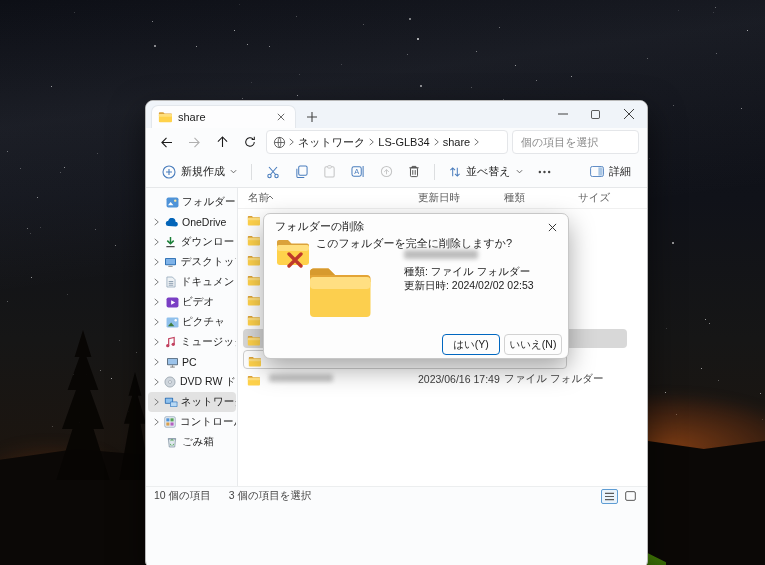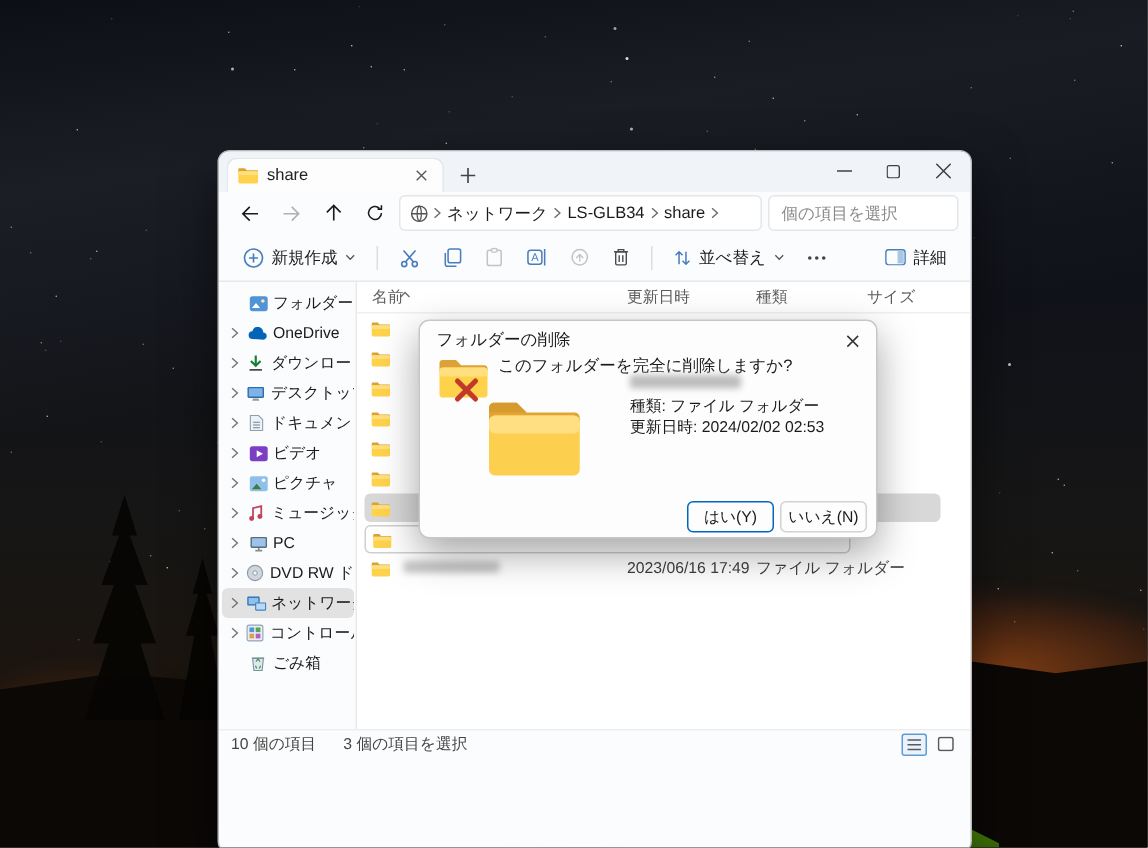--- a/index.html
+++ b/index.html
@@ -72,21 +72,21 @@
   .row.hov{border:1px solid #cfcfcf;width:322px;height:17px;}
   .cell-date{position:absolute;left:175px;font-size:10.5px;color:#3f3f3f;white-space:nowrap;}
   .cell-type{position:absolute;left:261px;font-size:10.5px;color:#3f3f3f;white-space:nowrap;}
   .redact{position:absolute;left:26px;top:5px;width:64px;height:8px;background:#c9c9c9;filter:blur(2px);border-radius:2px;}
   .statusbar{height:18px;display:flex;align-items:center;padding:0 8px;gap:18px;background:#fbfcfd;border-top:1px solid #eceeef;}
   .statusbar span{font-size:10.5px;color:#444;}
   .viewtoggles{margin-left:auto;display:flex;gap:4px;align-items:center;}
   .vt{width:15px;height:13px;border-radius:2px;display:flex;align-items:center;justify-content:center;border:1px solid transparent;}
   .vt.active{border-color:#5e9cd3;background:#eaf3fb;}
   
-  .dialog{position:absolute;left:133px;top:112px;width:306px;height:146px;background:#fdfdfd;
+  .dialog{position:absolute;left:117px;top:112px;width:306px;height:146px;background:#fdfdfd;
     border:1px solid #c7c7c7;border-radius:7px;box-shadow:0 10px 26px rgba(0,0,0,.35);box-sizing:border-box;}
   .dlg-title{position:absolute;left:11px;top:5px;font-size:11px;color:#1a1a1a;}
   .dlg-close{position:absolute;right:8px;top:5px;width:16px;height:16px;display:flex;align-items:center;justify-content:center;color:#333;}
   .dlg-msg{position:absolute;left:52px;top:22px;font-size:11px;color:#1a1a1a;}
   .dlg-delico{position:absolute;left:11px;top:22px;}
   .dlg-folder{position:absolute;left:44px;top:50px;}
   .dlg-detail{position:absolute;left:140px;top:36px;font-size:10.5px;color:#1a1a1a;line-height:14px;}
   .dlg-redact{width:74px;height:9px;background:#bdbdbd;filter:blur(2px);border-radius:2px;margin-bottom:5px;}
   .dlg-btn{position:absolute;top:120px;height:19px;width:56px;background:#fdfdfd;border:1px solid #d2d2d2;
     border-radius:4px;font-size:10.5px;color:#1a1a1a;display:flex;align-items:center;justify-content:center;}

